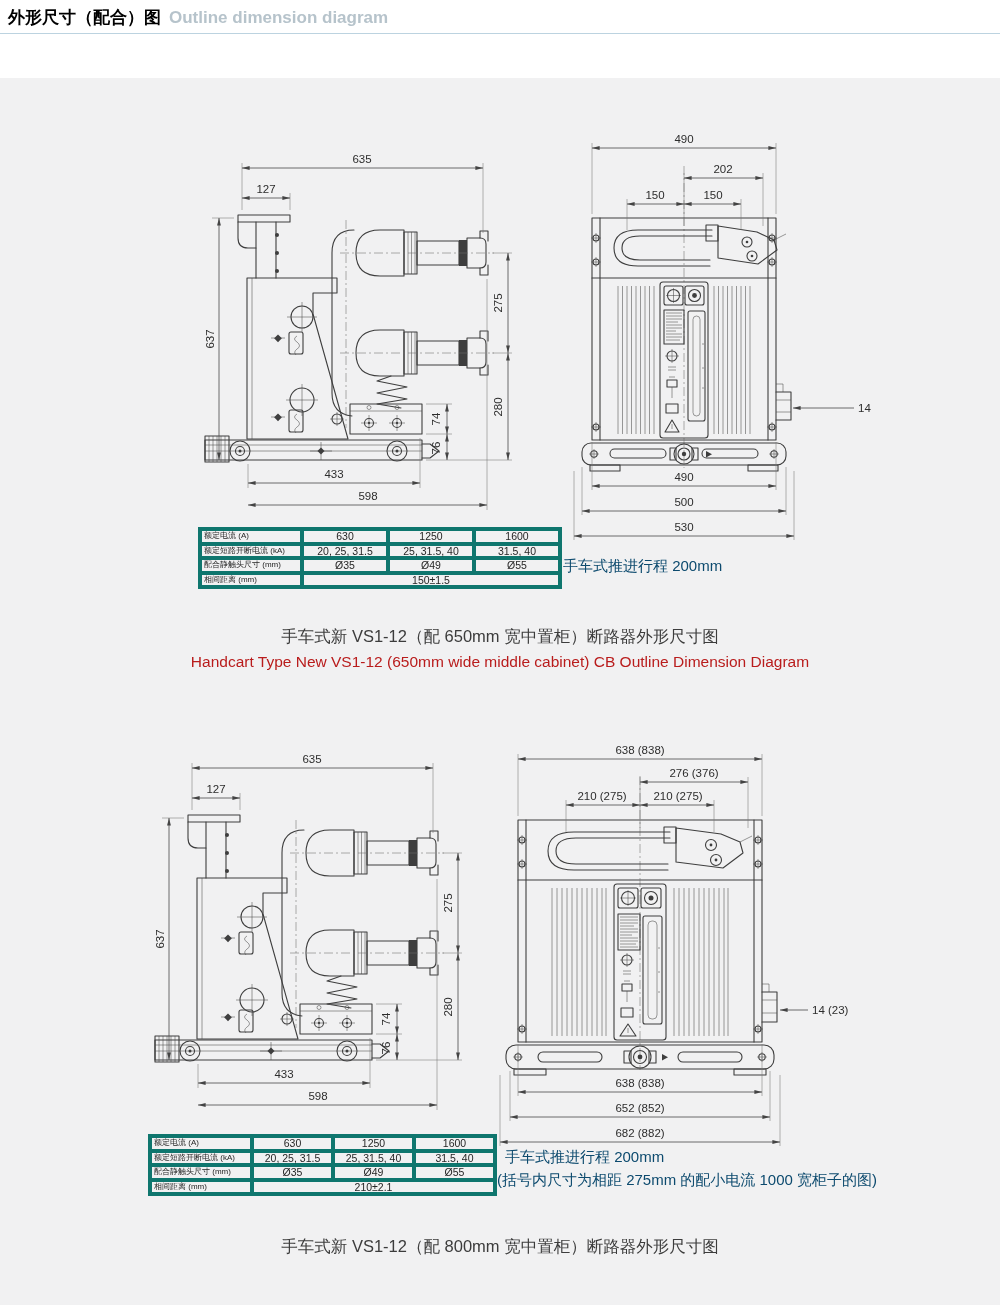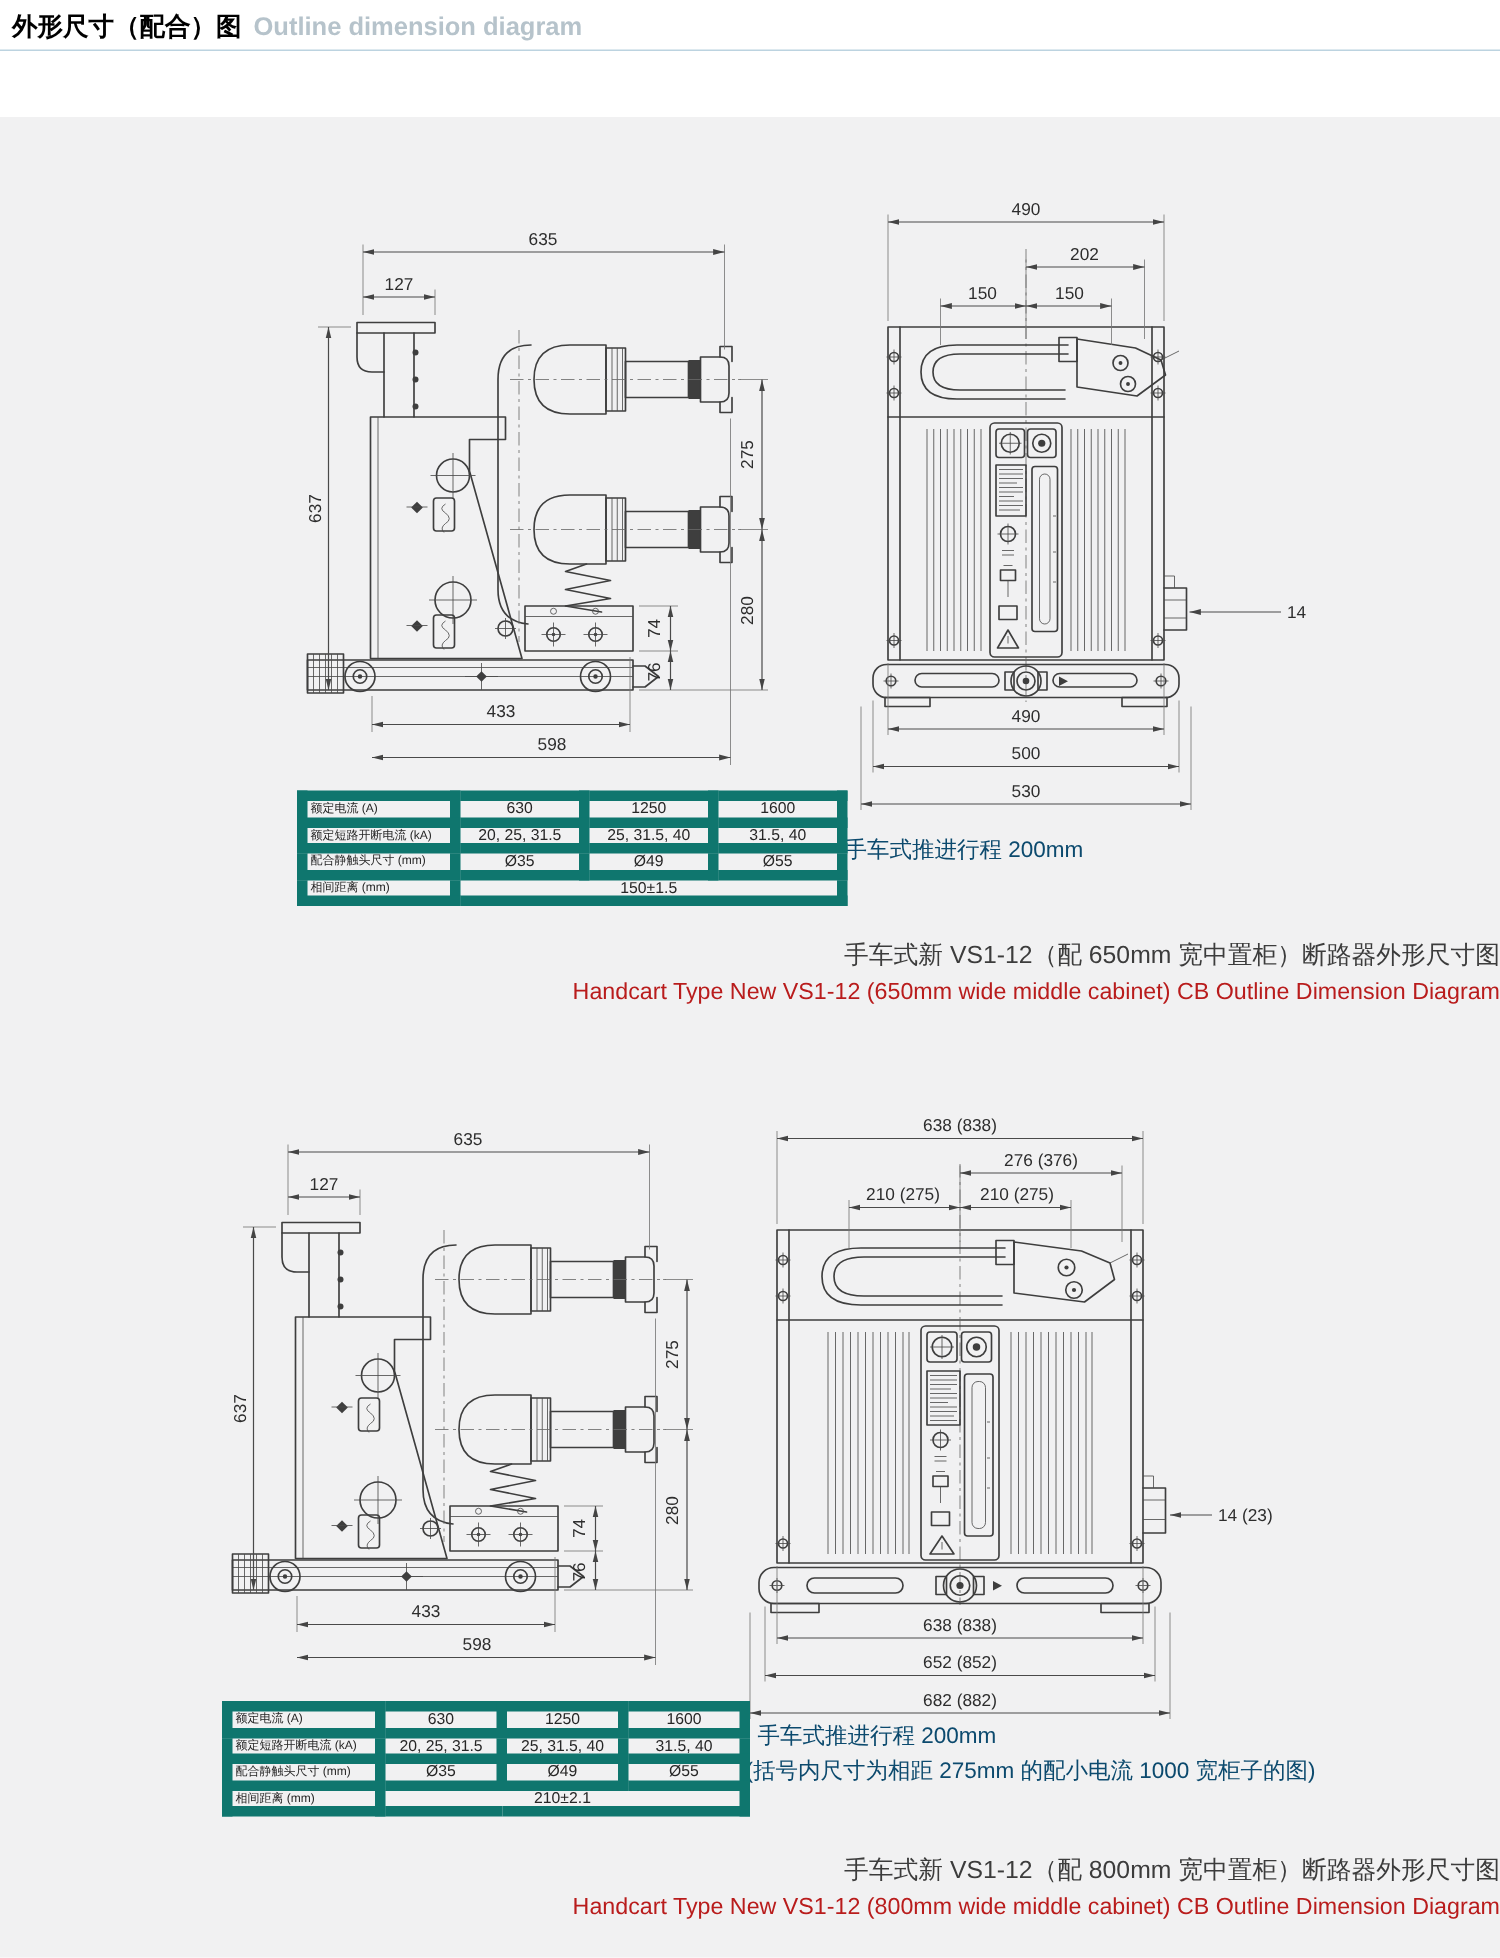--- a/index.html
+++ b/index.html
@@ -12,24 +12,24 @@
   .panel{position:absolute;left:0;top:78px;width:1000px;height:1227px;background:#f1f1f2}
   svg{position:absolute;overflow:visible}
   .ln{stroke:#3e3e3e;stroke-width:1.1;fill:none;stroke-linejoin:round;stroke-linecap:round}
   .lnf{fill:#3e3e3e;stroke:none}
   .thin{stroke:#4a4a4a;stroke-width:.55;fill:none}
   .cl{stroke:#6a6a6a;stroke-width:.55;fill:none;stroke-dasharray:9 3 2 3}
   .dim{stroke:#4a4a4a;stroke-width:.8;fill:none}
   .ext{stroke:#767676;stroke-width:.55;fill:none}
   .dtxt{font-family:"Liberation Sans",sans-serif;font-size:11.5px;fill:#2d2d2d;text-anchor:middle}
   .spec{position:absolute;border-collapse:collapse;background:transparent}
-  .spec td{border:7px solid #0f766e;color:#262626;text-align:center;font-size:10.5px;height:13px;padding:0 2px;line-height:1;white-space:nowrap}
+  .spec td{border:4px solid #0f766e;color:#262626;text-align:center;font-size:10.5px;height:13px;padding:0 2px;line-height:1;white-space:nowrap}
   .spec td.lbl{font-size:8px;text-align:left}
   .note{position:absolute;font-size:15px;color:#0c4a6e;white-space:nowrap}
-  .cap{position:absolute;left:0;width:1000px;text-align:right;color:#3c3c3c}
+  .cap{position:absolute;left:0;width:1000px;text-align:center;color:#3c3c3c}
   .cap .cn{font-size:16.5px}
   .cap .en{font-size:15.5px;margin-top:5px;color:#b91c1c}
 </style>
 </head>
 <body>
 
 <div class="header-title">
   <span class="t-cn">外形尺寸（配合）图</span><span class="t-en">Outline dimension diagram</span>
 </div>
 <div class="rule"></div>
@@ -544,14 +544,13 @@
   </tr>
   <tr>
     <td class="lbl">相间距离  (mm)</td>
     <td colspan="3">210±2.1</td>
   </tr>
 </tbody>
   </table>
 
 <div class="cap" style="top:1236px">
   <div class="cn">手车式新 VS1-12（配 800mm 宽中置柜）断路器外形尺寸图</div>
-  <div class="en">Handcart Type New VS1-12 (800mm wide  middle cabinet) CB Outline Dimension Diagram</div>
 </div>
 
 </body></html>

